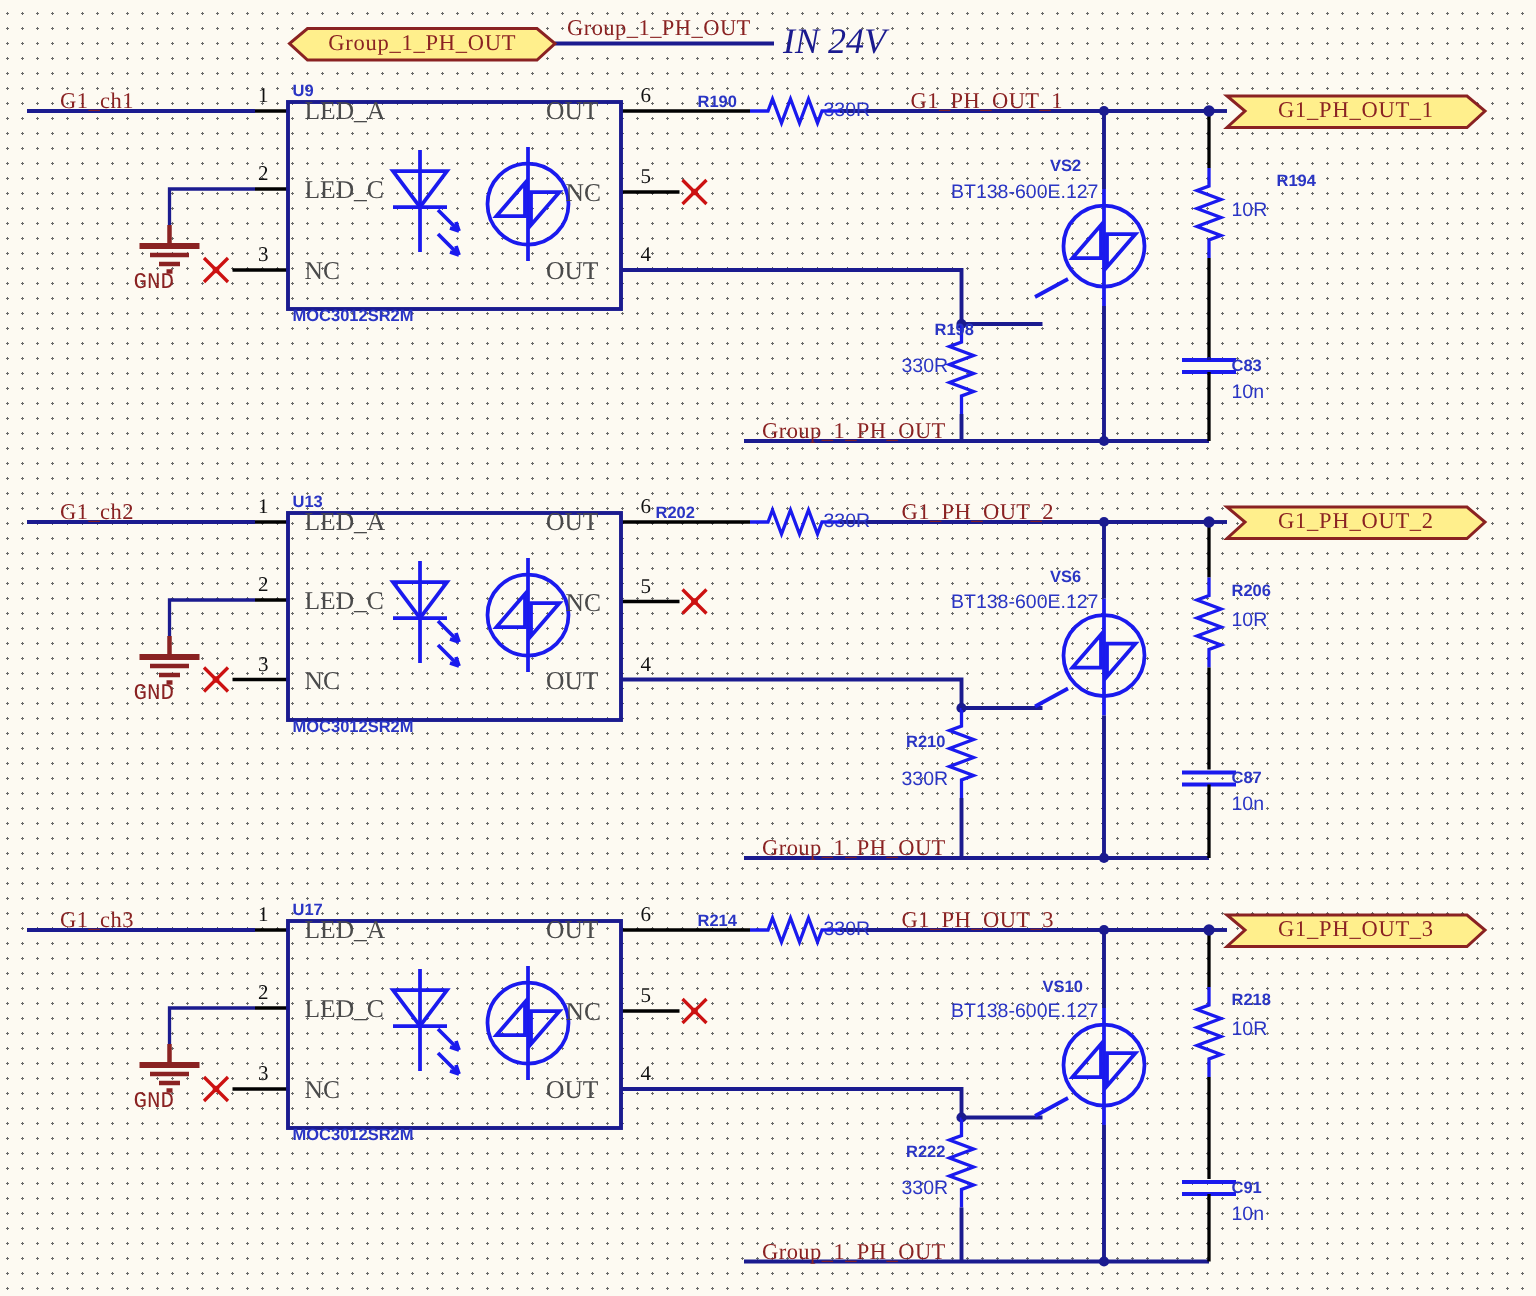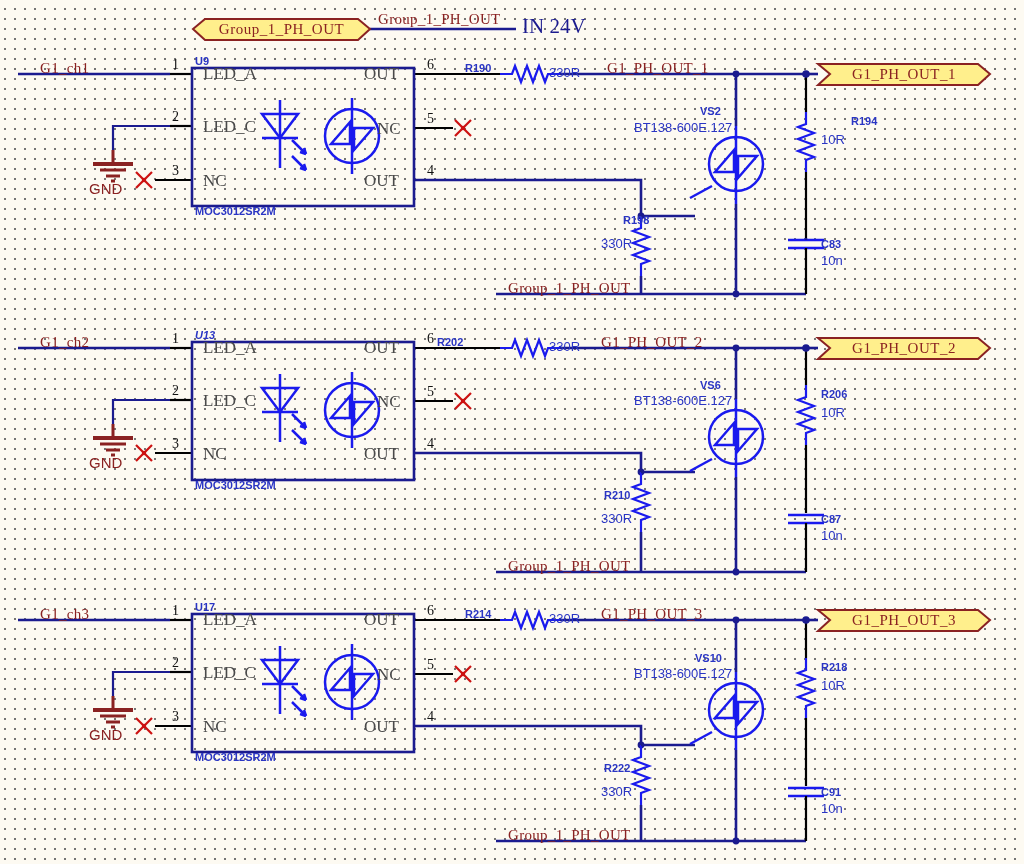--- a/index.html
+++ b/index.html
@@ -18,22 +18,22 @@
     background-position:0px 4px;
   }
   svg#wires{position:absolute;left:0;top:0;width:1024px;height:864px;}
   .lbl{position:absolute;white-space:nowrap;line-height:1;}
   .netlabel{color:#8a2222;font-family:"Liberation Serif",serif;font-size:15px;letter-spacing:.3px;}
   .pinname{color:#4a4a4a;font-family:"Liberation Serif",serif;font-size:17px;}
   .pinnum{color:#111;font-family:"Liberation Serif",serif;font-size:14px;}
   .refdes{color:#2a35c4;font-family:"Liberation Sans",sans-serif;font-size:11px;font-weight:bold;}
   .val{color:#2a35c4;font-family:"Liberation Sans",sans-serif;font-size:13px;}
   .partname{color:#2a35c4;font-family:"Liberation Sans",sans-serif;font-size:11px;font-weight:bold;}
-  .gndlabel{color:#8a2222;font-family:Liberation Sans, sans-serif;font-size:15px;}
-  .in24{color:#1b1b8f;font-family:"Liberation Serif",serif;font-size:21px;}
+  .gndlabel{color:#8a2222;font-family:Liberation Mono, monospace;font-size:15px;}
+  .in24{color:#1b1b8f;font-family:"Liberation Serif",serif;font-size:24px;font-style:italic;}
   .portlabel{
     position:absolute;color:#8a2222;font-family:"Liberation Serif",serif;
     font-size:15px;letter-spacing:.5px;display:flex;align-items:center;justify-content:center;
   }
 </style>
 </head>
 <body>
 
 <div id="sheet">
 
@@ -248,21 +248,21 @@
   <div class="lbl refdes" style="left:851px;top:116px;">R194</div>
   <div class="lbl val" style="left:821px;top:133px;">10R</div>
   <div class="lbl refdes" style="left:821px;top:239px;">C83</div>
   <div class="lbl val" style="left:821px;top:254px;">10n</div>
 
   <div class="lbl netlabel" style="left:508px;top:281px;">Group_1_PH_OUT</div>
   <div class="portlabel" style="left:818px;top:64px;width:172px;height:21px;">G1_PH_OUT_1</div>
 
   <div class="lbl netlabel" style="left:40px;top:335px;">G1_ch2</div>
   <div class="lbl gndlabel" style="left:89px;top:455px;">GND</div>
-  <div class="lbl refdes" style="left:195px;top:330px;font-style:italic;">U13</div>
+  <div class="lbl refdes" style="left:195px;top:330px;">U13</div>
   <div class="lbl partname" style="left:195px;top:480px;">MOC3012SR2M</div>
 
   <div class="lbl pinnum" style="left:172px;top:332px;">1</div>
   <div class="lbl pinname" style="left:203px;top:339px;">LED_A</div>
   <div class="lbl pinnum" style="left:172px;top:384px;">2</div>
   <div class="lbl pinname" style="left:203px;top:392px;">LED_C</div>
   <div class="lbl pinnum" style="left:172px;top:437px;">3</div>
   <div class="lbl pinname" style="left:203px;top:445px;">NC</div>
   <div class="lbl pinnum" style="left:427px;top:332px;">6</div>
   <div class="lbl pinname" style="left:364px;top:339px;">OUT</div>

